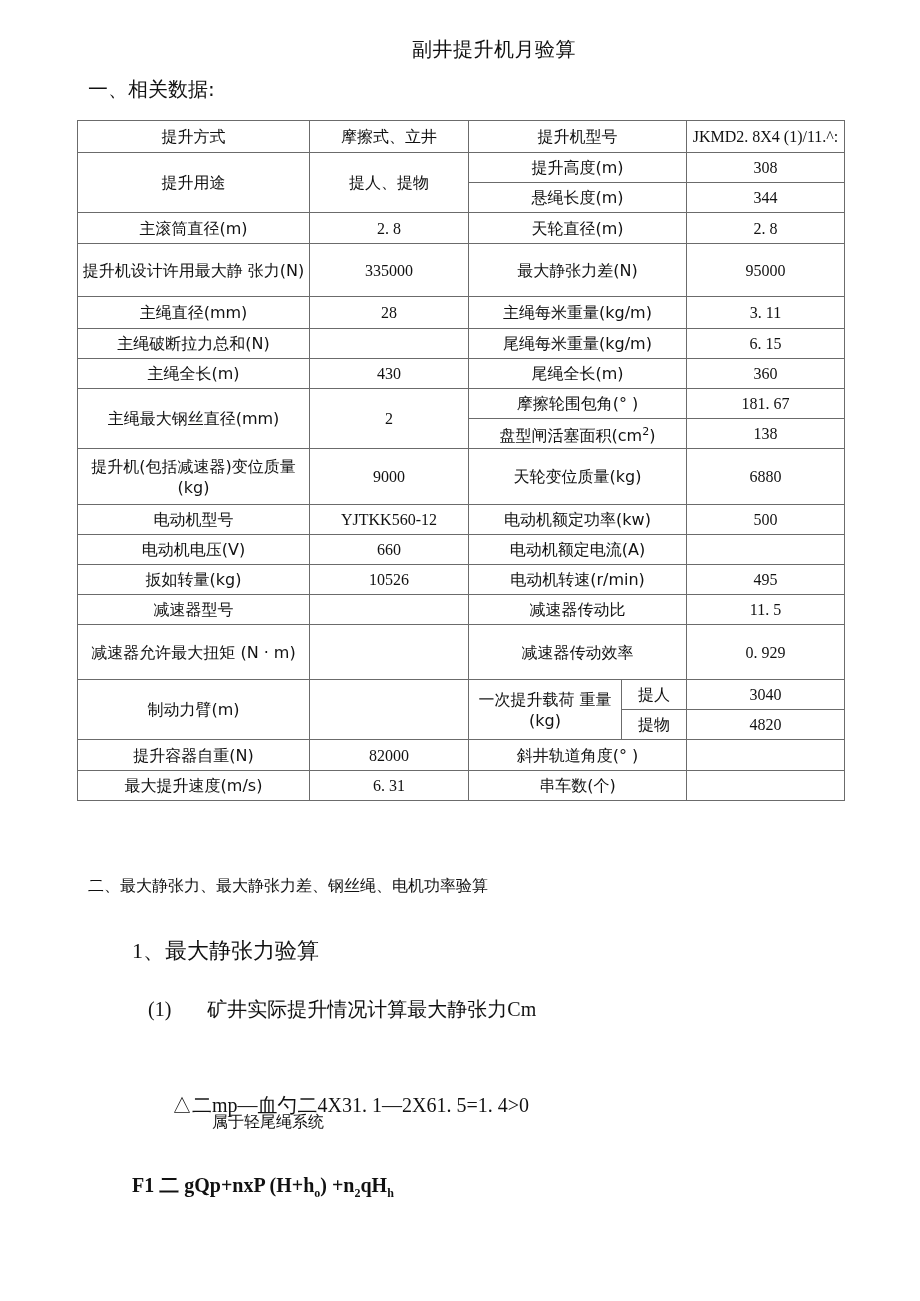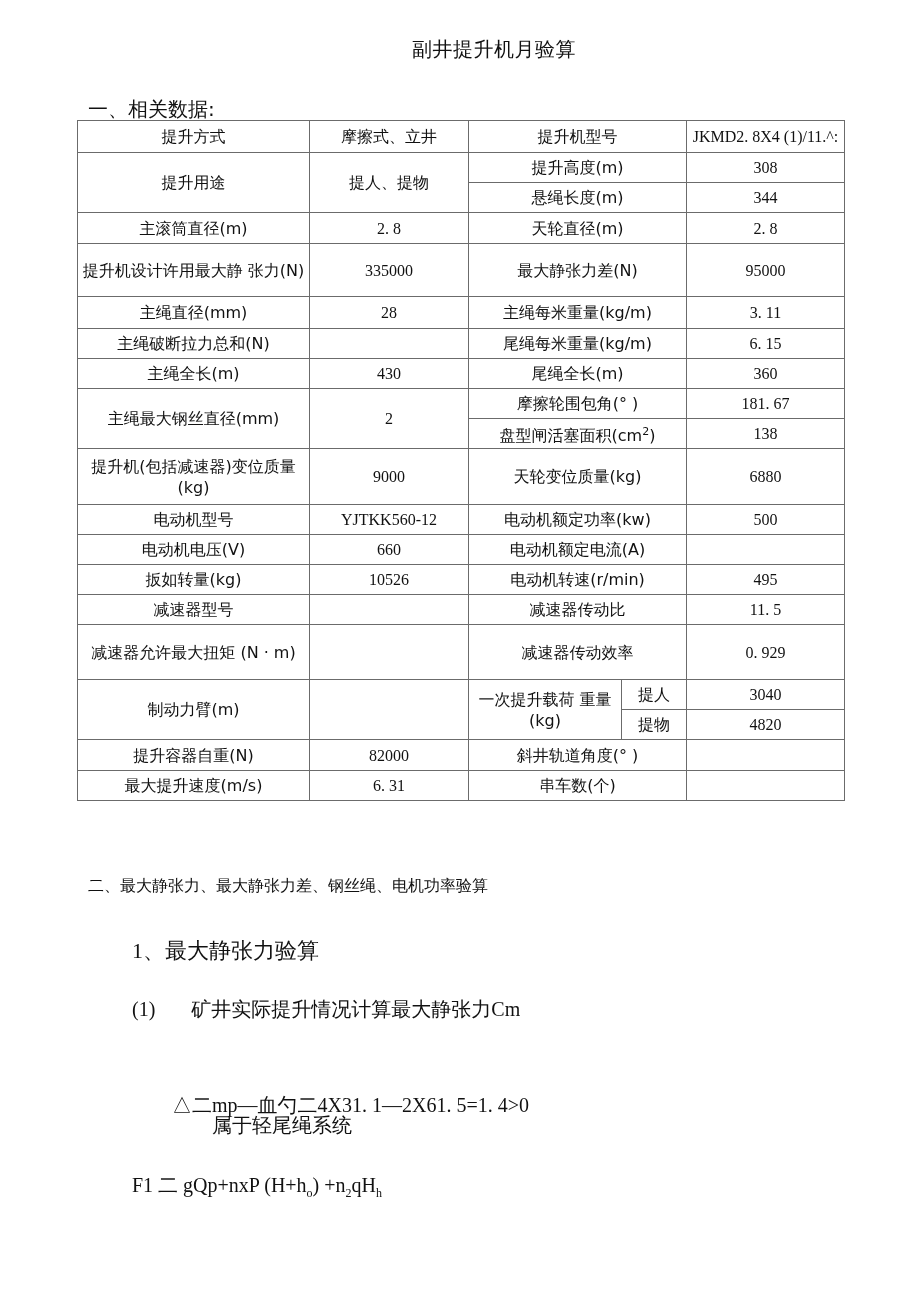--- a/index.html
+++ b/index.html
@@ -1,38 +1,38 @@
 <!DOCTYPE html>
 <html><head>
 <meta charset="utf-8">
 <style>
   html, body { margin: 0; padding: 0; background: #ffffff; }
   body { width: 920px; height: 1301px; position: relative; overflow: hidden;
          font-family: "Liberation Serif", "DejaVu Serif", serif; color: #111; }
   .title { position: absolute; top: 36px; left: 0; width: 920px; text-align: center;
            font-family: "DejaVu Sans", sans-serif; font-size: 20px; letter-spacing: 0.5px; padding-left: 34px; }
-  .sec1 { position: absolute; top: 96px; left: 88px; font-family: "DejaVu Sans", sans-serif; font-size: 20px; }
+  .sec1 { position: absolute; top: 76px; left: 88px; font-family: "DejaVu Sans", sans-serif; font-size: 20px; }
   table.data { position: absolute; top: 120px; left: 77px; border-collapse: collapse;
                width: 767px; table-layout: fixed; }
   table.data td { border: 1px solid #6b6b6b; text-align: center; vertical-align: middle;
                   font-size: 16px; padding: 0 1px; line-height: 21px; }
   td.lab { font-family: "DejaVu Sans", sans-serif; font-size: 16px; }
   td.val { font-family: "Liberation Serif", serif; font-size: 16px; margin-top: 28px; }
   td.small { font-size: 11px; font-family: "Liberation Serif", serif; padding-top: 6px; }
   td.left { text-align: left; }
   .low { padding-top: 10px; }
   .sec2 { position: absolute; top: 876px; left: 88px; font-family: "DejaVu Sans", sans-serif; font-size: 16px; }
   .sub1 { position: absolute; top: 936px; left: 132px; font-family: "DejaVu Sans", sans-serif; font-size: 22px; }
   .sub1 .n { font-family: "Liberation Serif", serif; }
-  .sub2 { position: absolute; top: 996px; left: 132px; font-size: 20px; font-family: "DejaVu Sans", sans-serif; }
+  .sub2 { position: absolute; top: 996px; left: 148px; font-size: 20px; font-family: "DejaVu Sans", sans-serif; }
   .sub2 .n { font-family: "Liberation Serif", serif; margin-right: 36px; }
   .sub2 .e { font-family: "Liberation Serif", serif; }
   .eq1 { position: absolute; top: 1054px; left: 172px; font-size: 20px; font-family: "Liberation Serif", serif; margin-top: 38px; }
-  .note { position: absolute; top: 1112px; left: 212px; font-size: 20px; font-family: "DejaVu Sans", sans-serif; text-align: right; }
-  .eq2 { position: absolute; top: 1172px; left: 132px; font-size: 20px; font-family: "Liberation Serif", serif; }
+  .note { position: absolute; top: 1112px; left: 212px; font-size: 16px; font-family: "DejaVu Sans", sans-serif; text-align: right; }
+  .eq2 { position: absolute; top: 1172px; left: 132px; font-size: 20px; font-family: "Liberation Serif", serif; font-weight: bold; }
   sub { font-size: 12px; }
   sup { font-size: 11px; }
 </style>
 </head>
 <body>
 
 <div class="title">副井提升机月验算</div>
 <div class="sec1">一、相关数据:</div>
 
 <table class="data">

